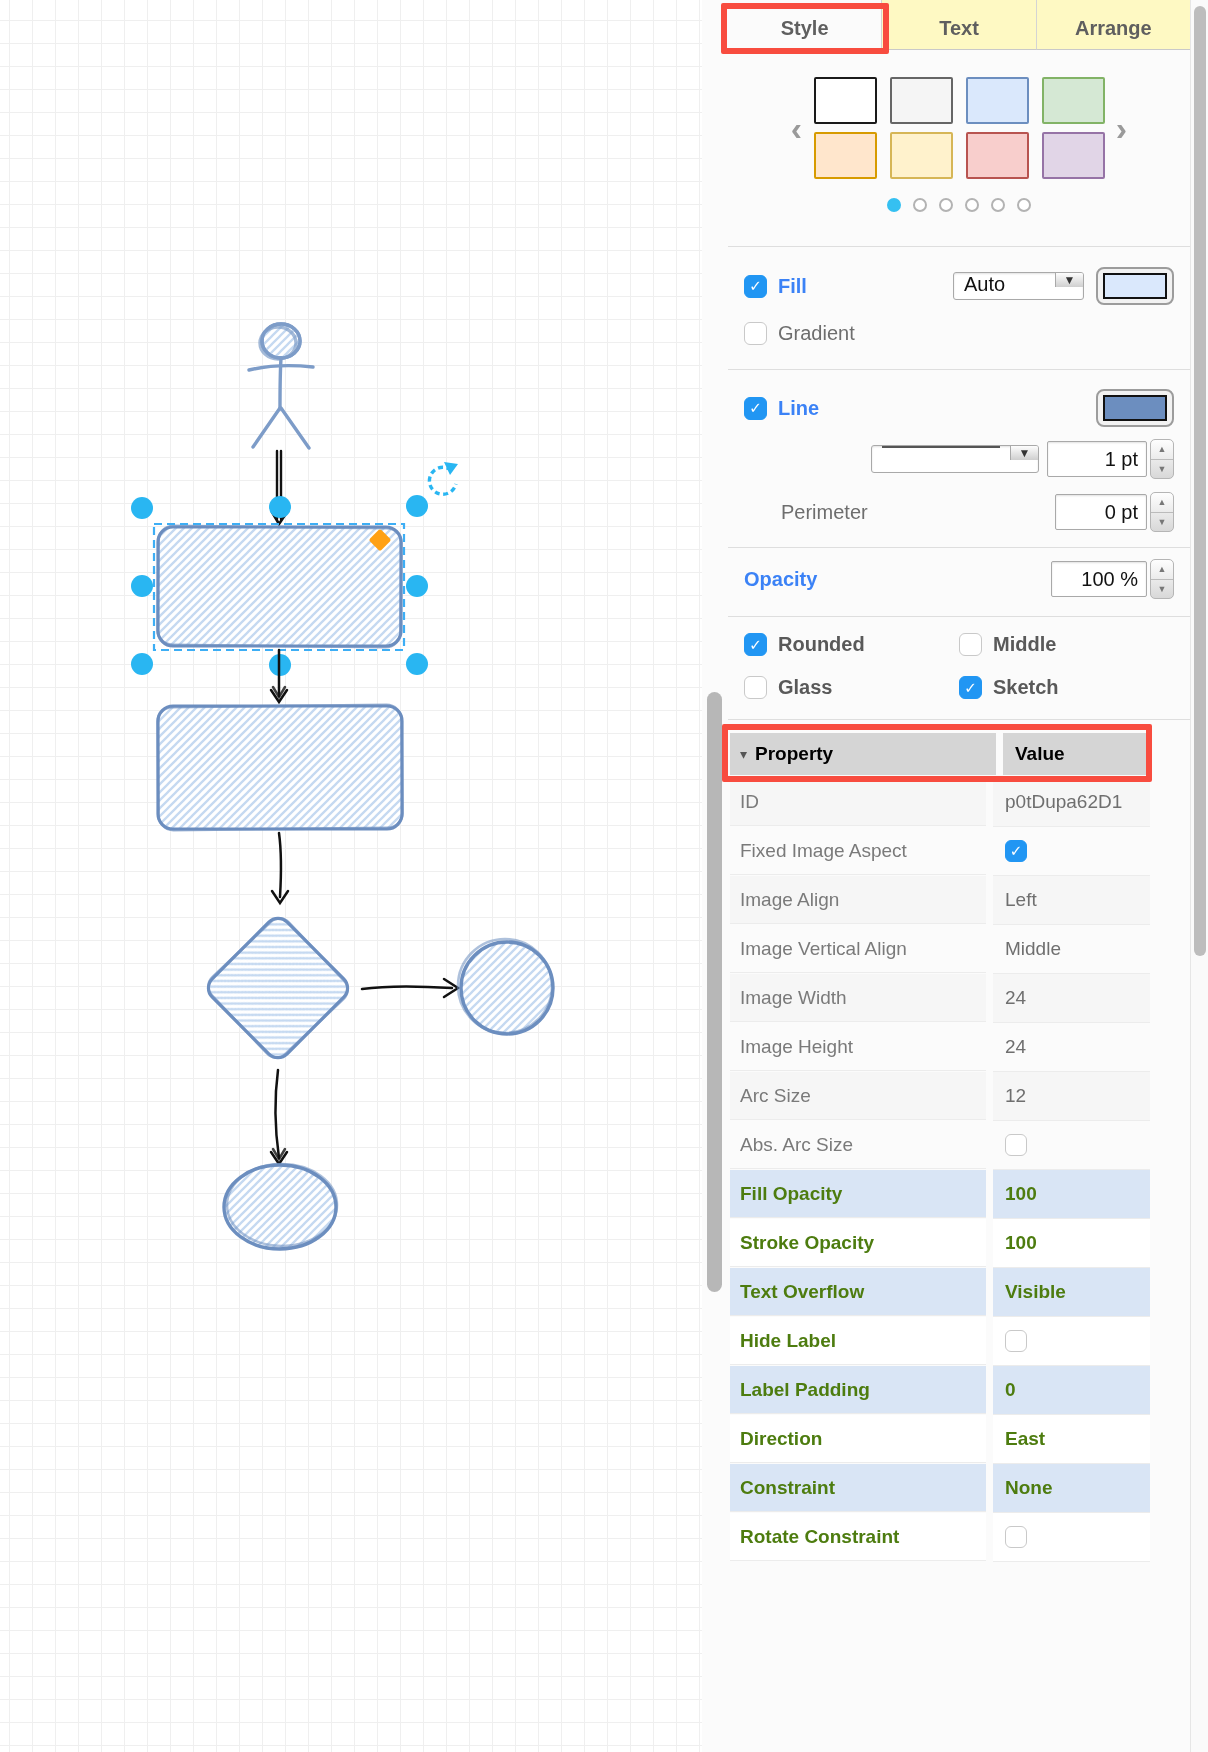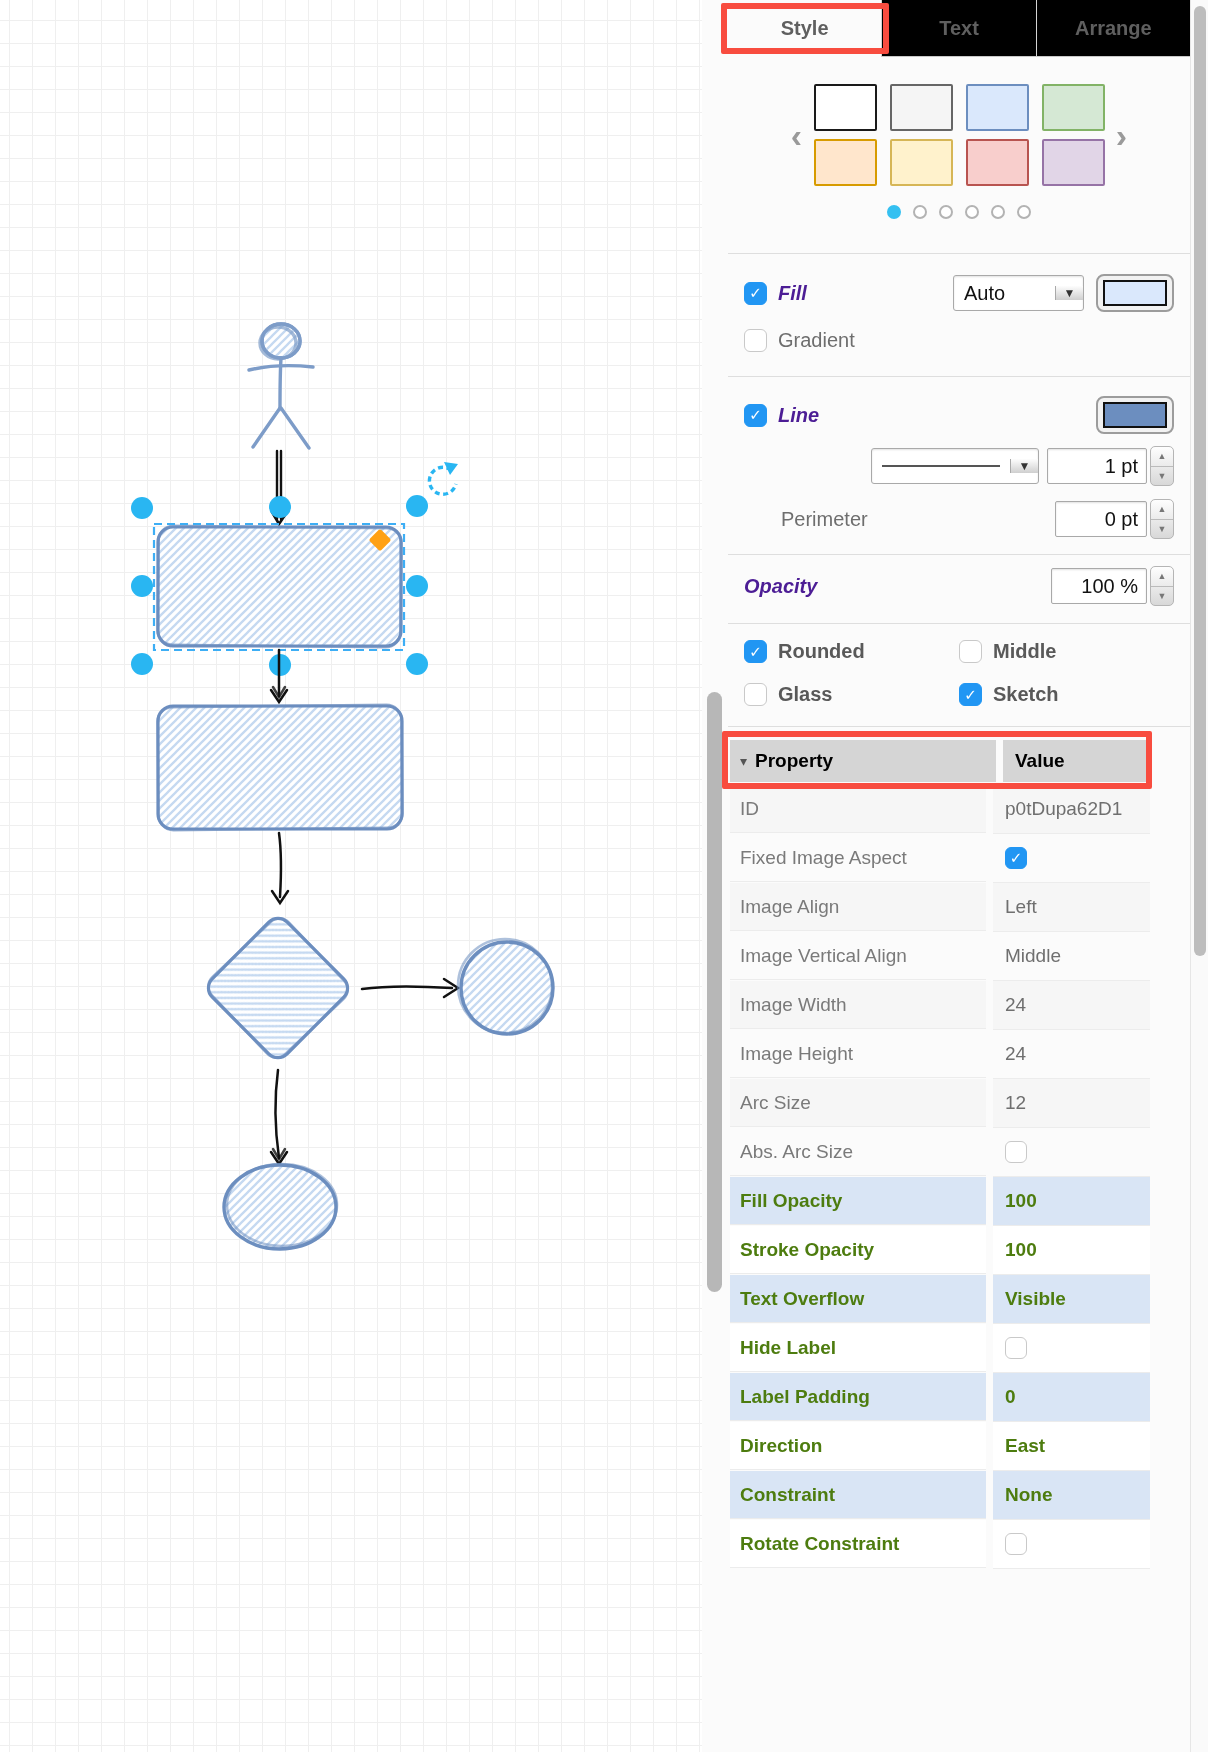--- a/index.html
+++ b/index.html
@@ -24,21 +24,21 @@
   
   .gutter{position:absolute;left:702px;top:0;width:26px;height:1752px;background:#fbfbfb;border-right:1px solid #c6c6c6;}
   .gutter .thumb{position:absolute;left:5px;top:692px;width:15px;height:600px;background:#b7b7b7;border-radius:8px;}
   
   .rightbar{position:absolute;left:1190px;top:0;width:18px;height:1752px;background:#fafafa;border-left:1px solid #e6e6e6;}
   .rightbar .thumb{position:absolute;left:3px;top:6px;width:12px;height:950px;background:#bdbdbd;border-radius:6px;}
   
   .panel{position:absolute;left:728px;top:0;width:462px;height:1752px;background:#fbfbfb;font-size:20px;}
   .section{border-bottom:1px solid #dedede;position:relative;}
   
-  .tabbar{display:flex;height:57px;background:#000000;}
+  .tabbar{display:flex;height:50px;background:#fef9c3;}
   .tab{flex:1;text-align:center;line-height:56px;font-weight:bold;color:#5f5f5f;font-size:20px;
        border-bottom:1px solid #c9c9c9;position:relative;cursor:default;}
   .tab + .tab{border-left:1px solid #d4d4d4;}
   .tab.active{background:#fbfbfb;border-bottom:1px solid #fbfbfb;}
   .hl-box{position:absolute;border:6px solid #f84c3f;border-radius:2px;pointer-events:none;z-index:9;}
   .hl-tab{left:-7px;top:3px;width:156px;height:39px;}
   
   .swatch-section{height:197px;border-bottom:1px solid #dedede;position:relative;padding-top:27px;box-sizing:border-box;}
   .pal-wrap{display:flex;align-items:center;justify-content:center;}
   .pal-arrow{width:34px;text-align:center;font-size:34px;color:#9a9a9a;font-weight:bold;line-height:96px;user-select:none;}
@@ -46,24 +46,24 @@
   .swatch{border:2px solid #000;border-radius:2px;box-sizing:border-box;}
   .dots{text-align:center;margin-top:13px;}
   .dot{display:inline-block;width:14px;height:14px;border-radius:50%;border:2px solid #b3b3b3;background:#fff;margin:0 6px;vertical-align:middle;box-sizing:border-box;}
   .dot.active{background:#35c0f1;border-color:#35c0f1;}
   
   .prow-flex{display:flex;align-items:center;padding:0 16px;}
   .cb{display:inline-flex;align-items:center;justify-content:center;width:23px;height:23px;border-radius:6px;
       background:#fff;border:1.5px solid #c9c9c9;box-sizing:border-box;color:#fff;font-size:15px;font-weight:bold;flex:0 0 auto;}
   .cb.checked{background:#2196f3;border-color:#2196f3;}
   .cb.small{width:22px;height:22px;}
-  .lab-strong{font-weight:bold;color:#4c1d95;margin-left:11px;font-style:italic;}
+  .lab-strong{font-weight:bold;color:#3b82f6;margin-left:11px;}
   .lab-plain{color:#6e6e6e;margin-left:11px;}
   
-  .select3d{display:inline-flex;align-items:center;height:36px;background:#fff;border:1px solid #a9a9a9;
+  .select3d{display:inline-flex;align-items:flex-start;height:28px;background:#fff;border:1px solid #a9a9a9;
       border-radius:3px;box-shadow:inset 0 1px 2px rgba(0,0,0,.12);overflow:hidden;box-sizing:border-box;}
   .sel-text{display:flex;align-items:center;padding:0 10px;color:#111;min-width:62px;}
   .sel-btn{width:27px;background:linear-gradient(#fdfdfd,#cfcfcf);border-left:1px solid #a9a9a9;
       display:flex;align-items:center;justify-content:center;font-size:12px;color:#333;}
   .line-preview{width:118px;display:flex;align-items:center;padding:0 10px;}
   .line-preview i{display:block;width:100%;border-top:2px solid #555;}
   
   .numwrap{display:inline-flex;align-items:center;}
   .numinput{height:36px;border:1px solid #a9a9a9;border-radius:2px;box-shadow:inset 0 1px 2px rgba(0,0,0,.12);
       background:#fff;text-align:right;padding:0 8px;font-size:20px;color:#111;box-sizing:border-box;

